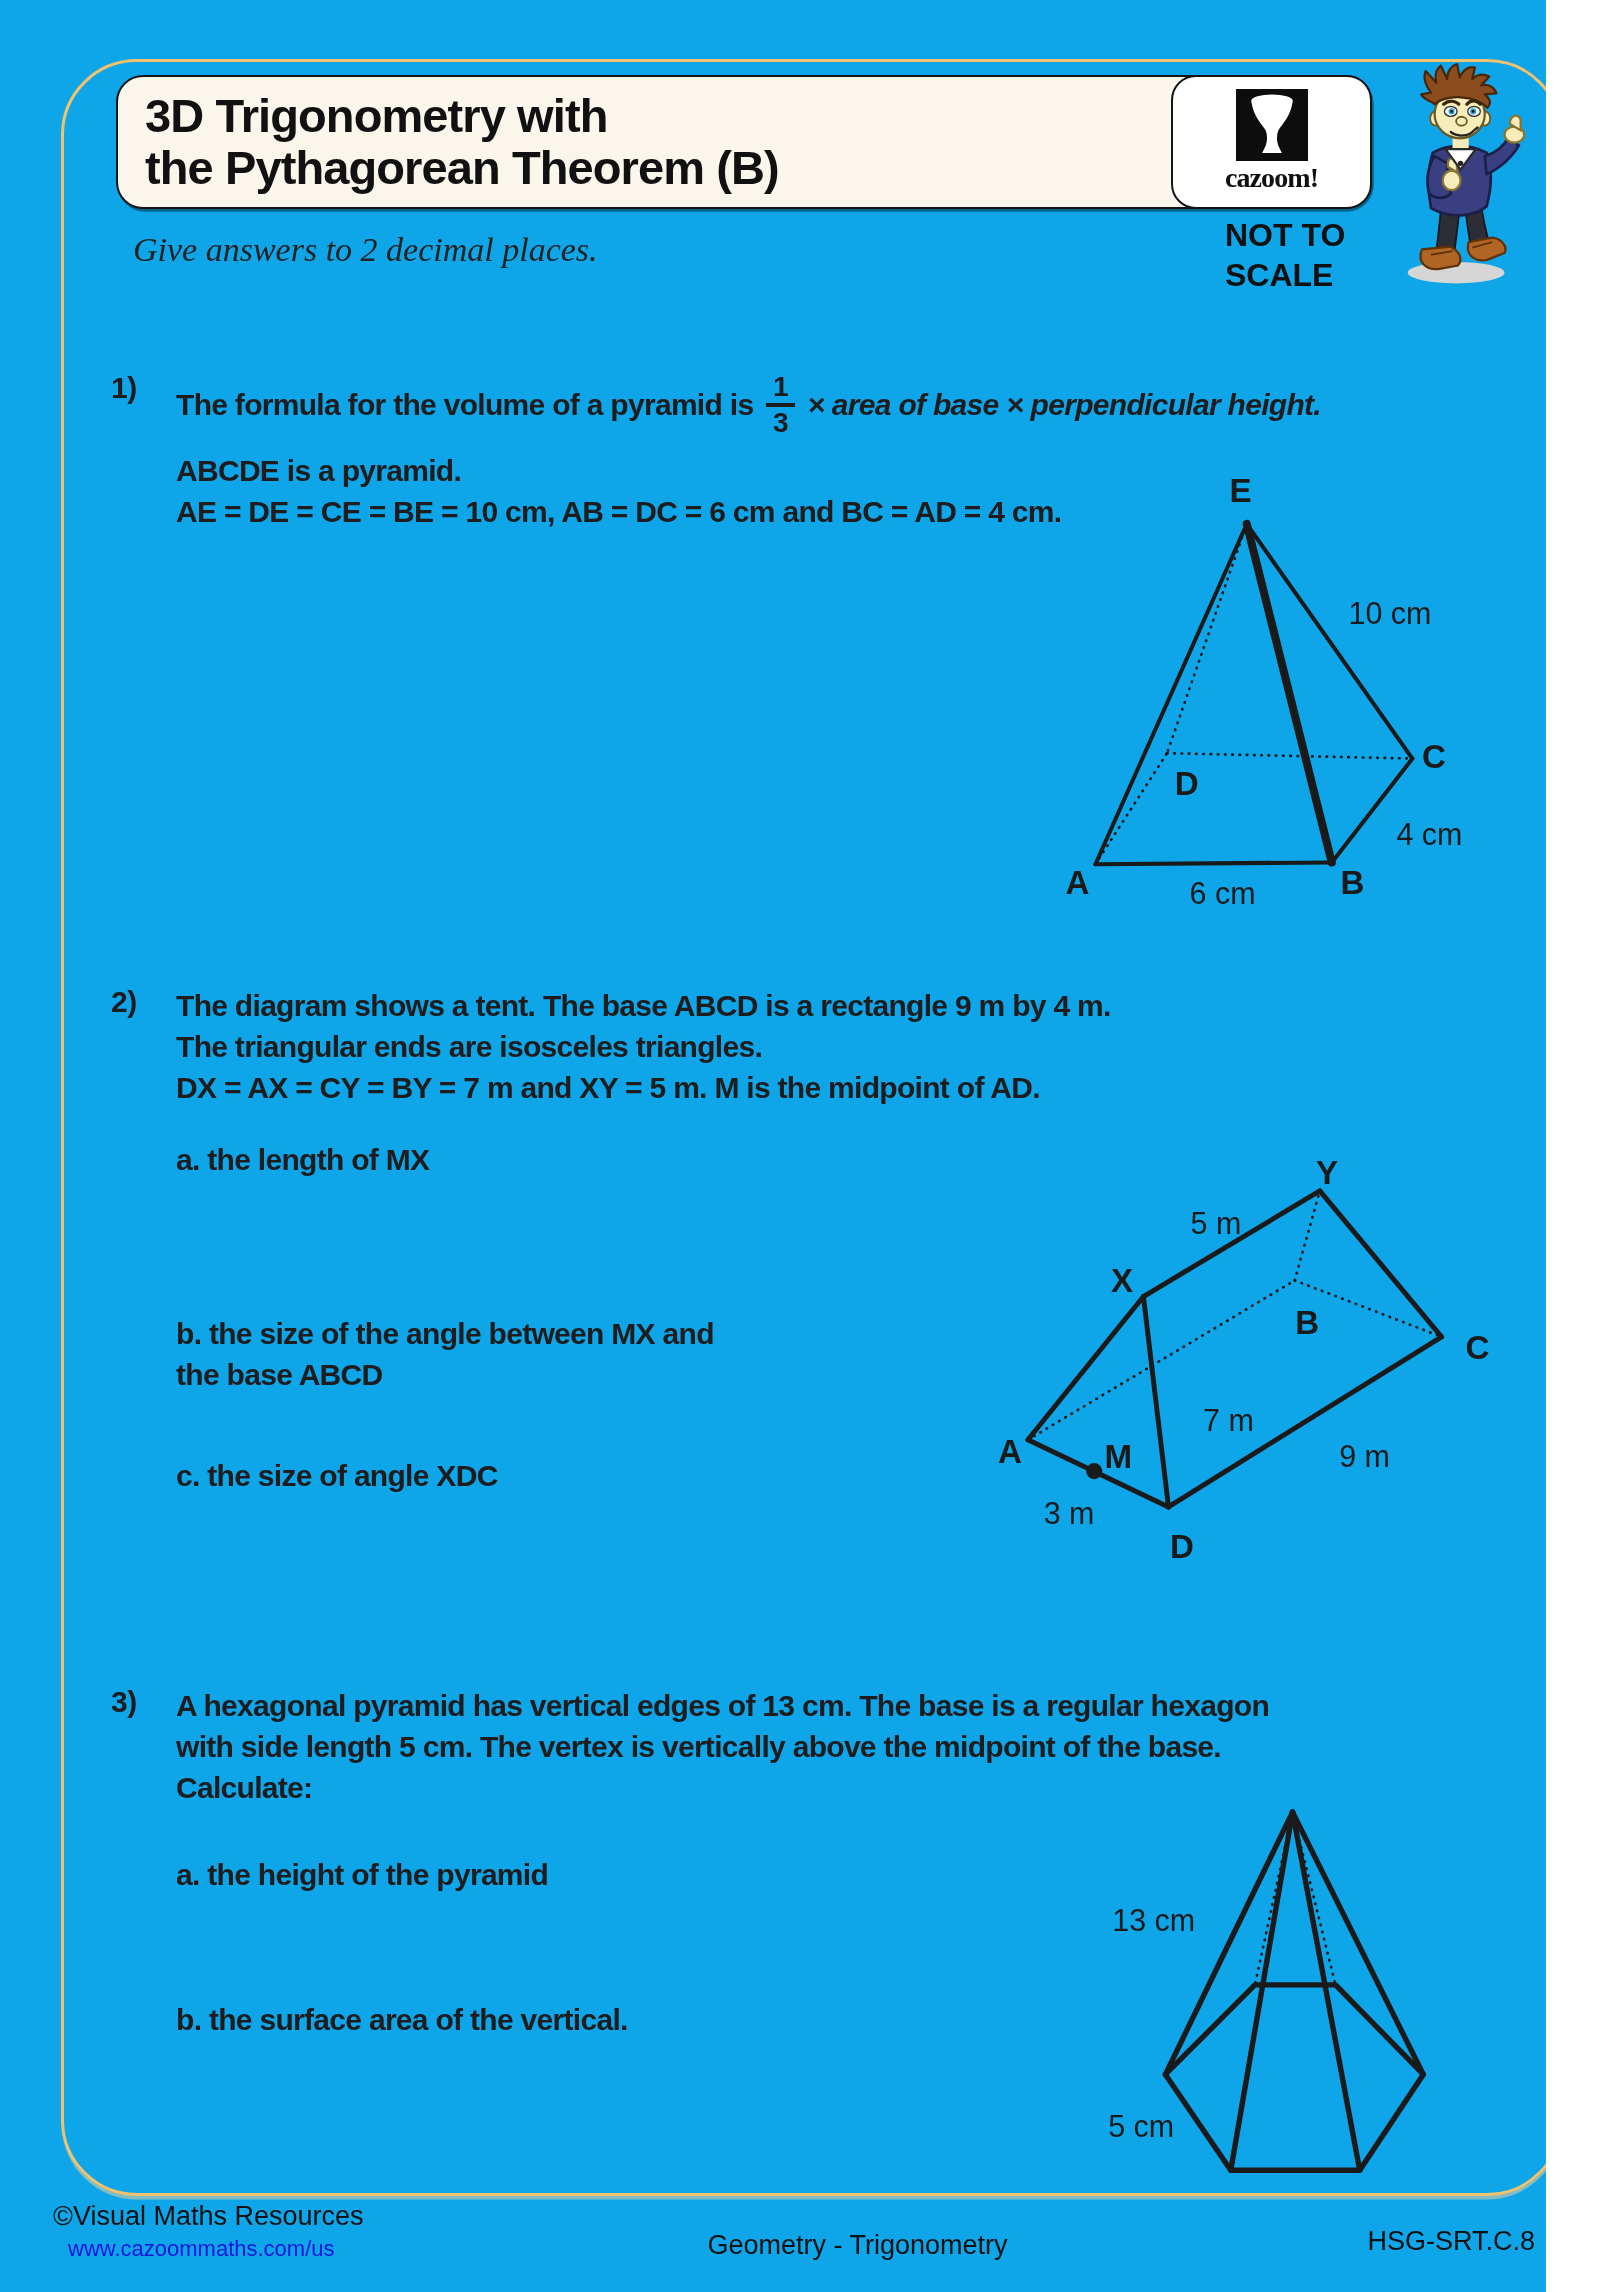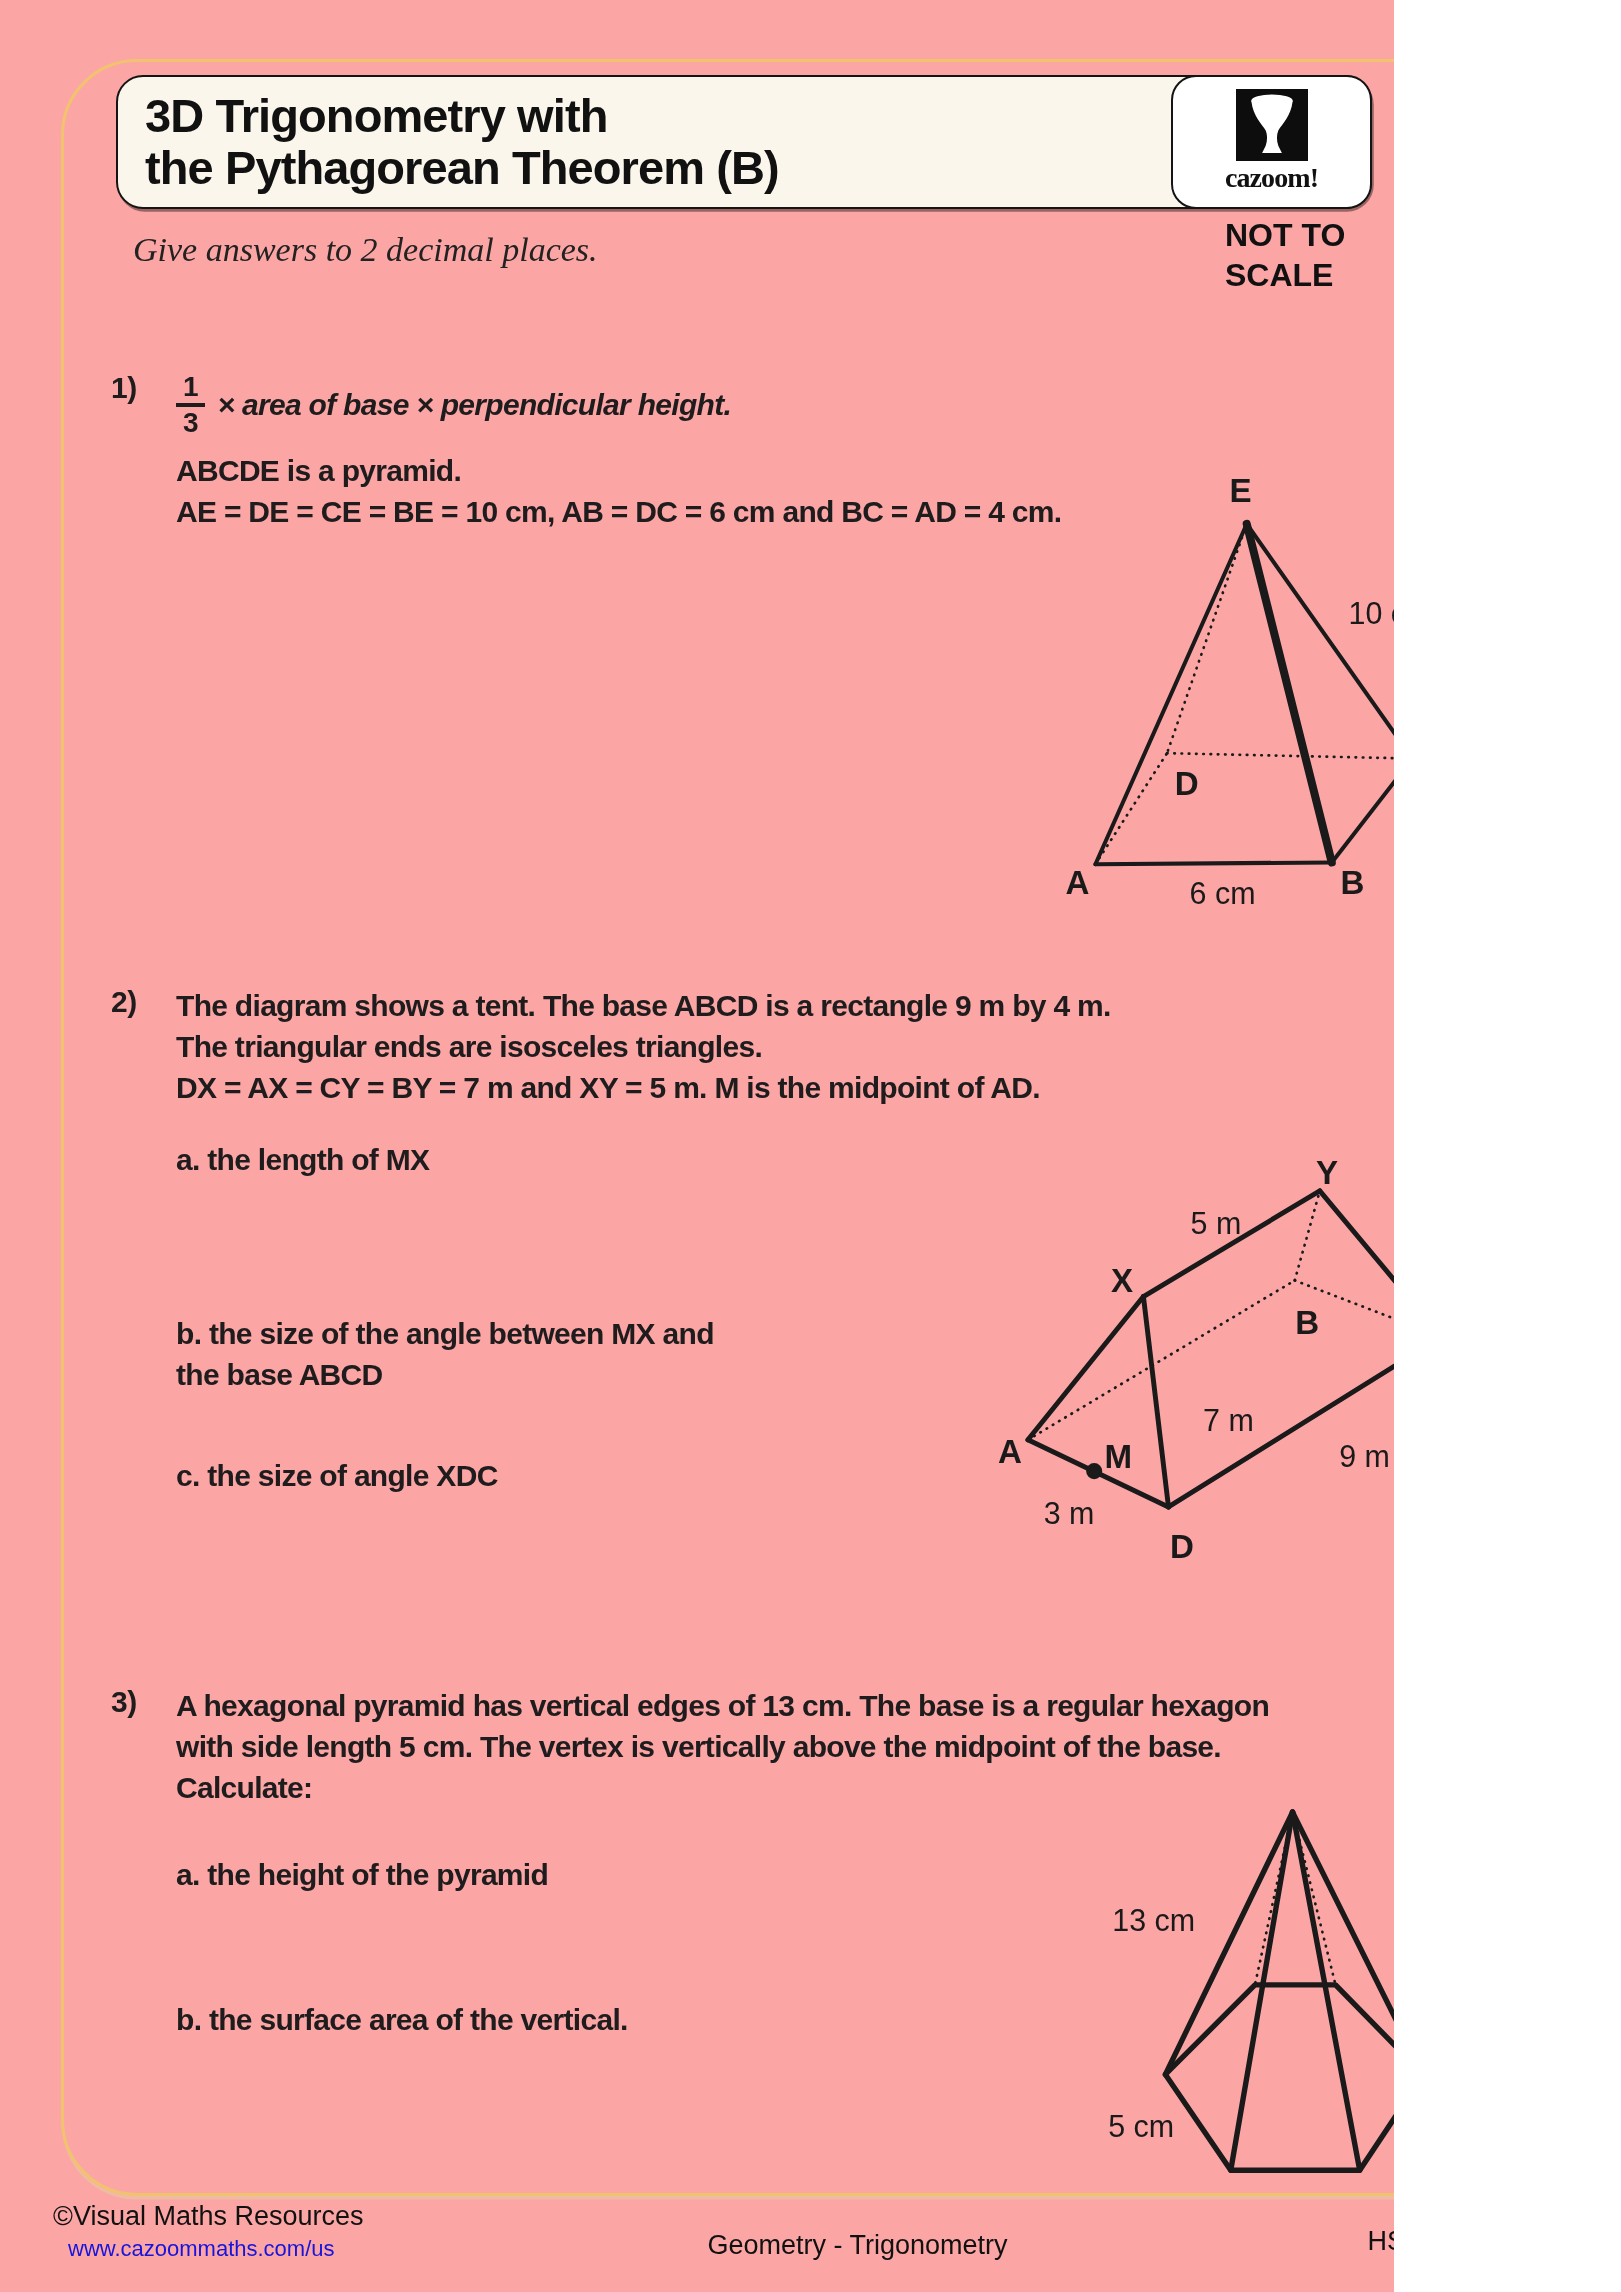--- a/index.html
+++ b/index.html
@@ -1,17 +1,17 @@
 <!DOCTYPE html>
 <html style="font-size:14.3px"><head>
 <meta charset="utf-8">
 <style>
   html,body{margin:0;padding:0;background:#ffffff;}
   .page{
-    position:relative;width:1394px;height:2293px;background:#fca5a5;
+    position:relative;width:1546px;height:2293px;background:#0ea5e9;
     font-family:"Liberation Sans", sans-serif;color:#1e1c1d;overflow:hidden;
   }
   .outer-border{
     position:absolute;left:61px;top:59px;width:1502px;height:2137px;
     box-sizing:border-box;border:3.6px solid #F2C36F;border-radius:76px;
     box-shadow:0 4.5px 0 -0.9px rgba(228,208,162,0.55);
   }
   .title-box{
     position:absolute;left:116px;top:75px;width:1256px;height:134px;
     box-sizing:border-box;background:#FAF6EB;border:2.7px solid #141414;border-radius:27px;
@@ -129,20 +129,21 @@
   <div class="not-to-scale">
     <div>NOT TO</div>
     <div>SCALE</div>
   </div>
 
   <div class="instruction">Give answers to 2 decimal places.</div>
 
   <div class="q-num" style="left:111px;top:371px;">1)</div>
 
   <div class="q1-intro">
+    <span class="prefix">The formula for the volume of a pyramid is</span>
     <span class="frac">
       <span class="fnum">1</span>
       <span class="fbar"></span>
       <span class="fden">3</span>
     </span>
     <span class="suffix">× area of base × perpendicular height.</span>
   </div>
 
   <div class="q-text" style="left:176px;top:450px;">
     <div>ABCDE is a pyramid.</div>

